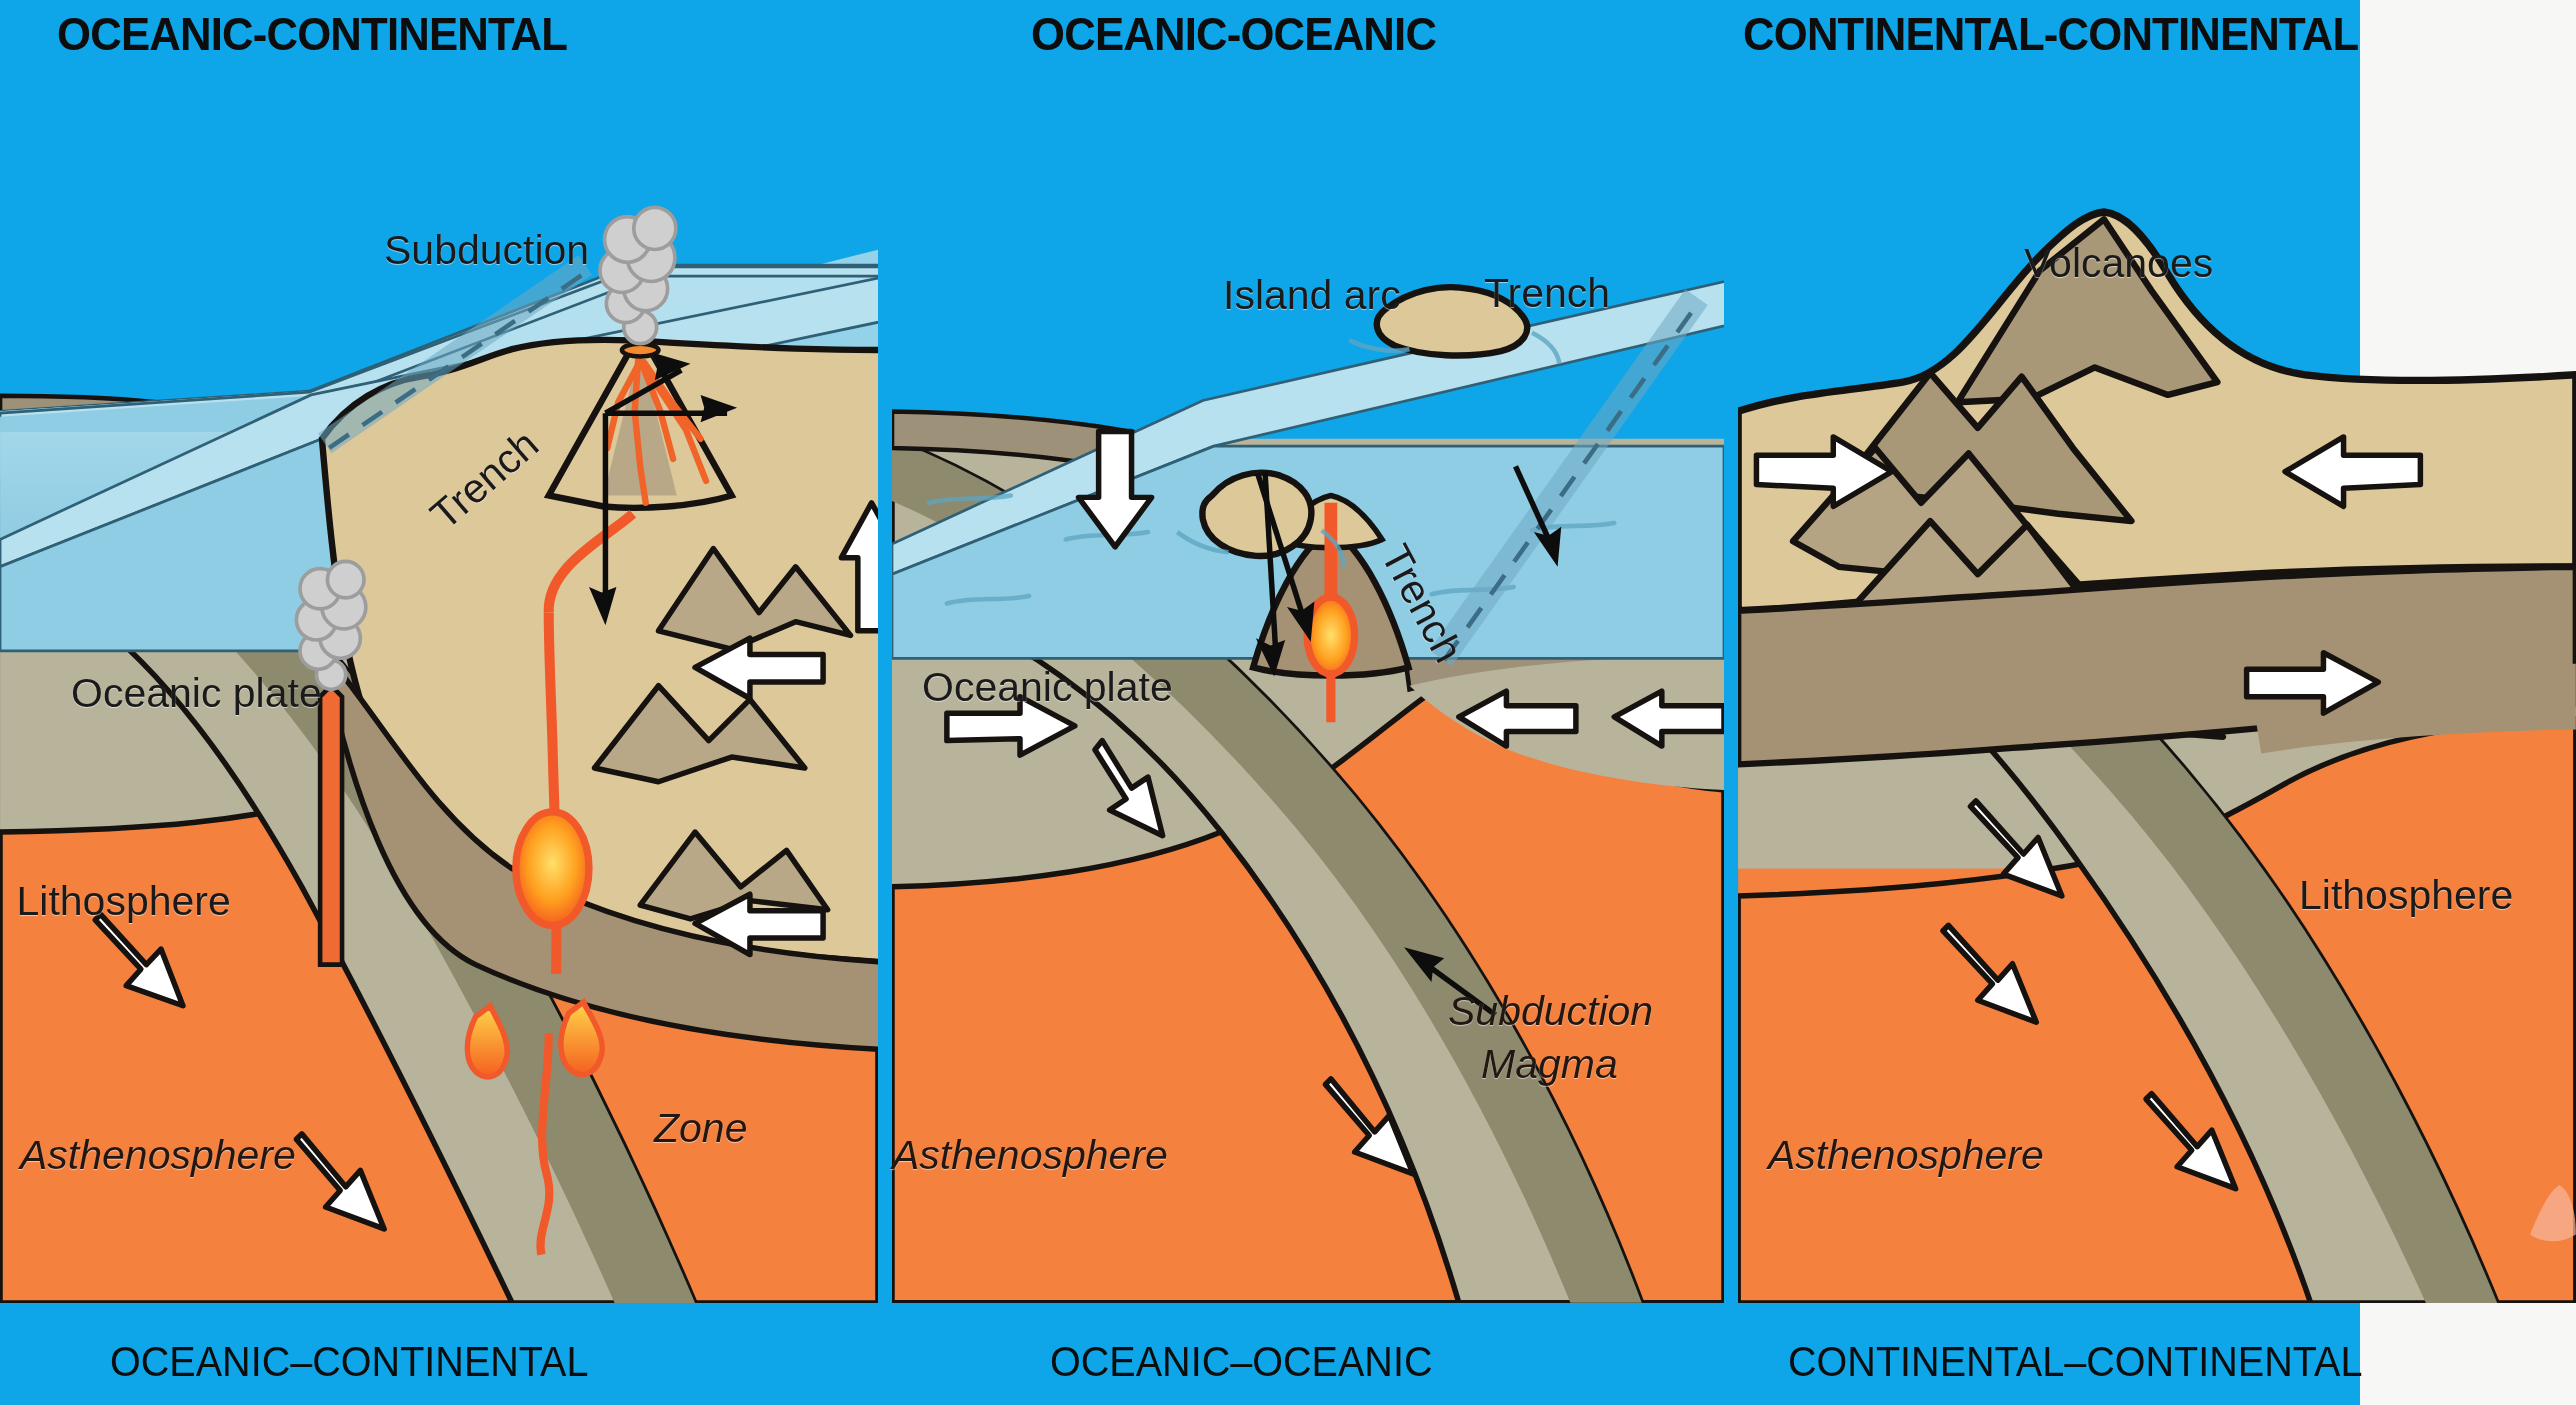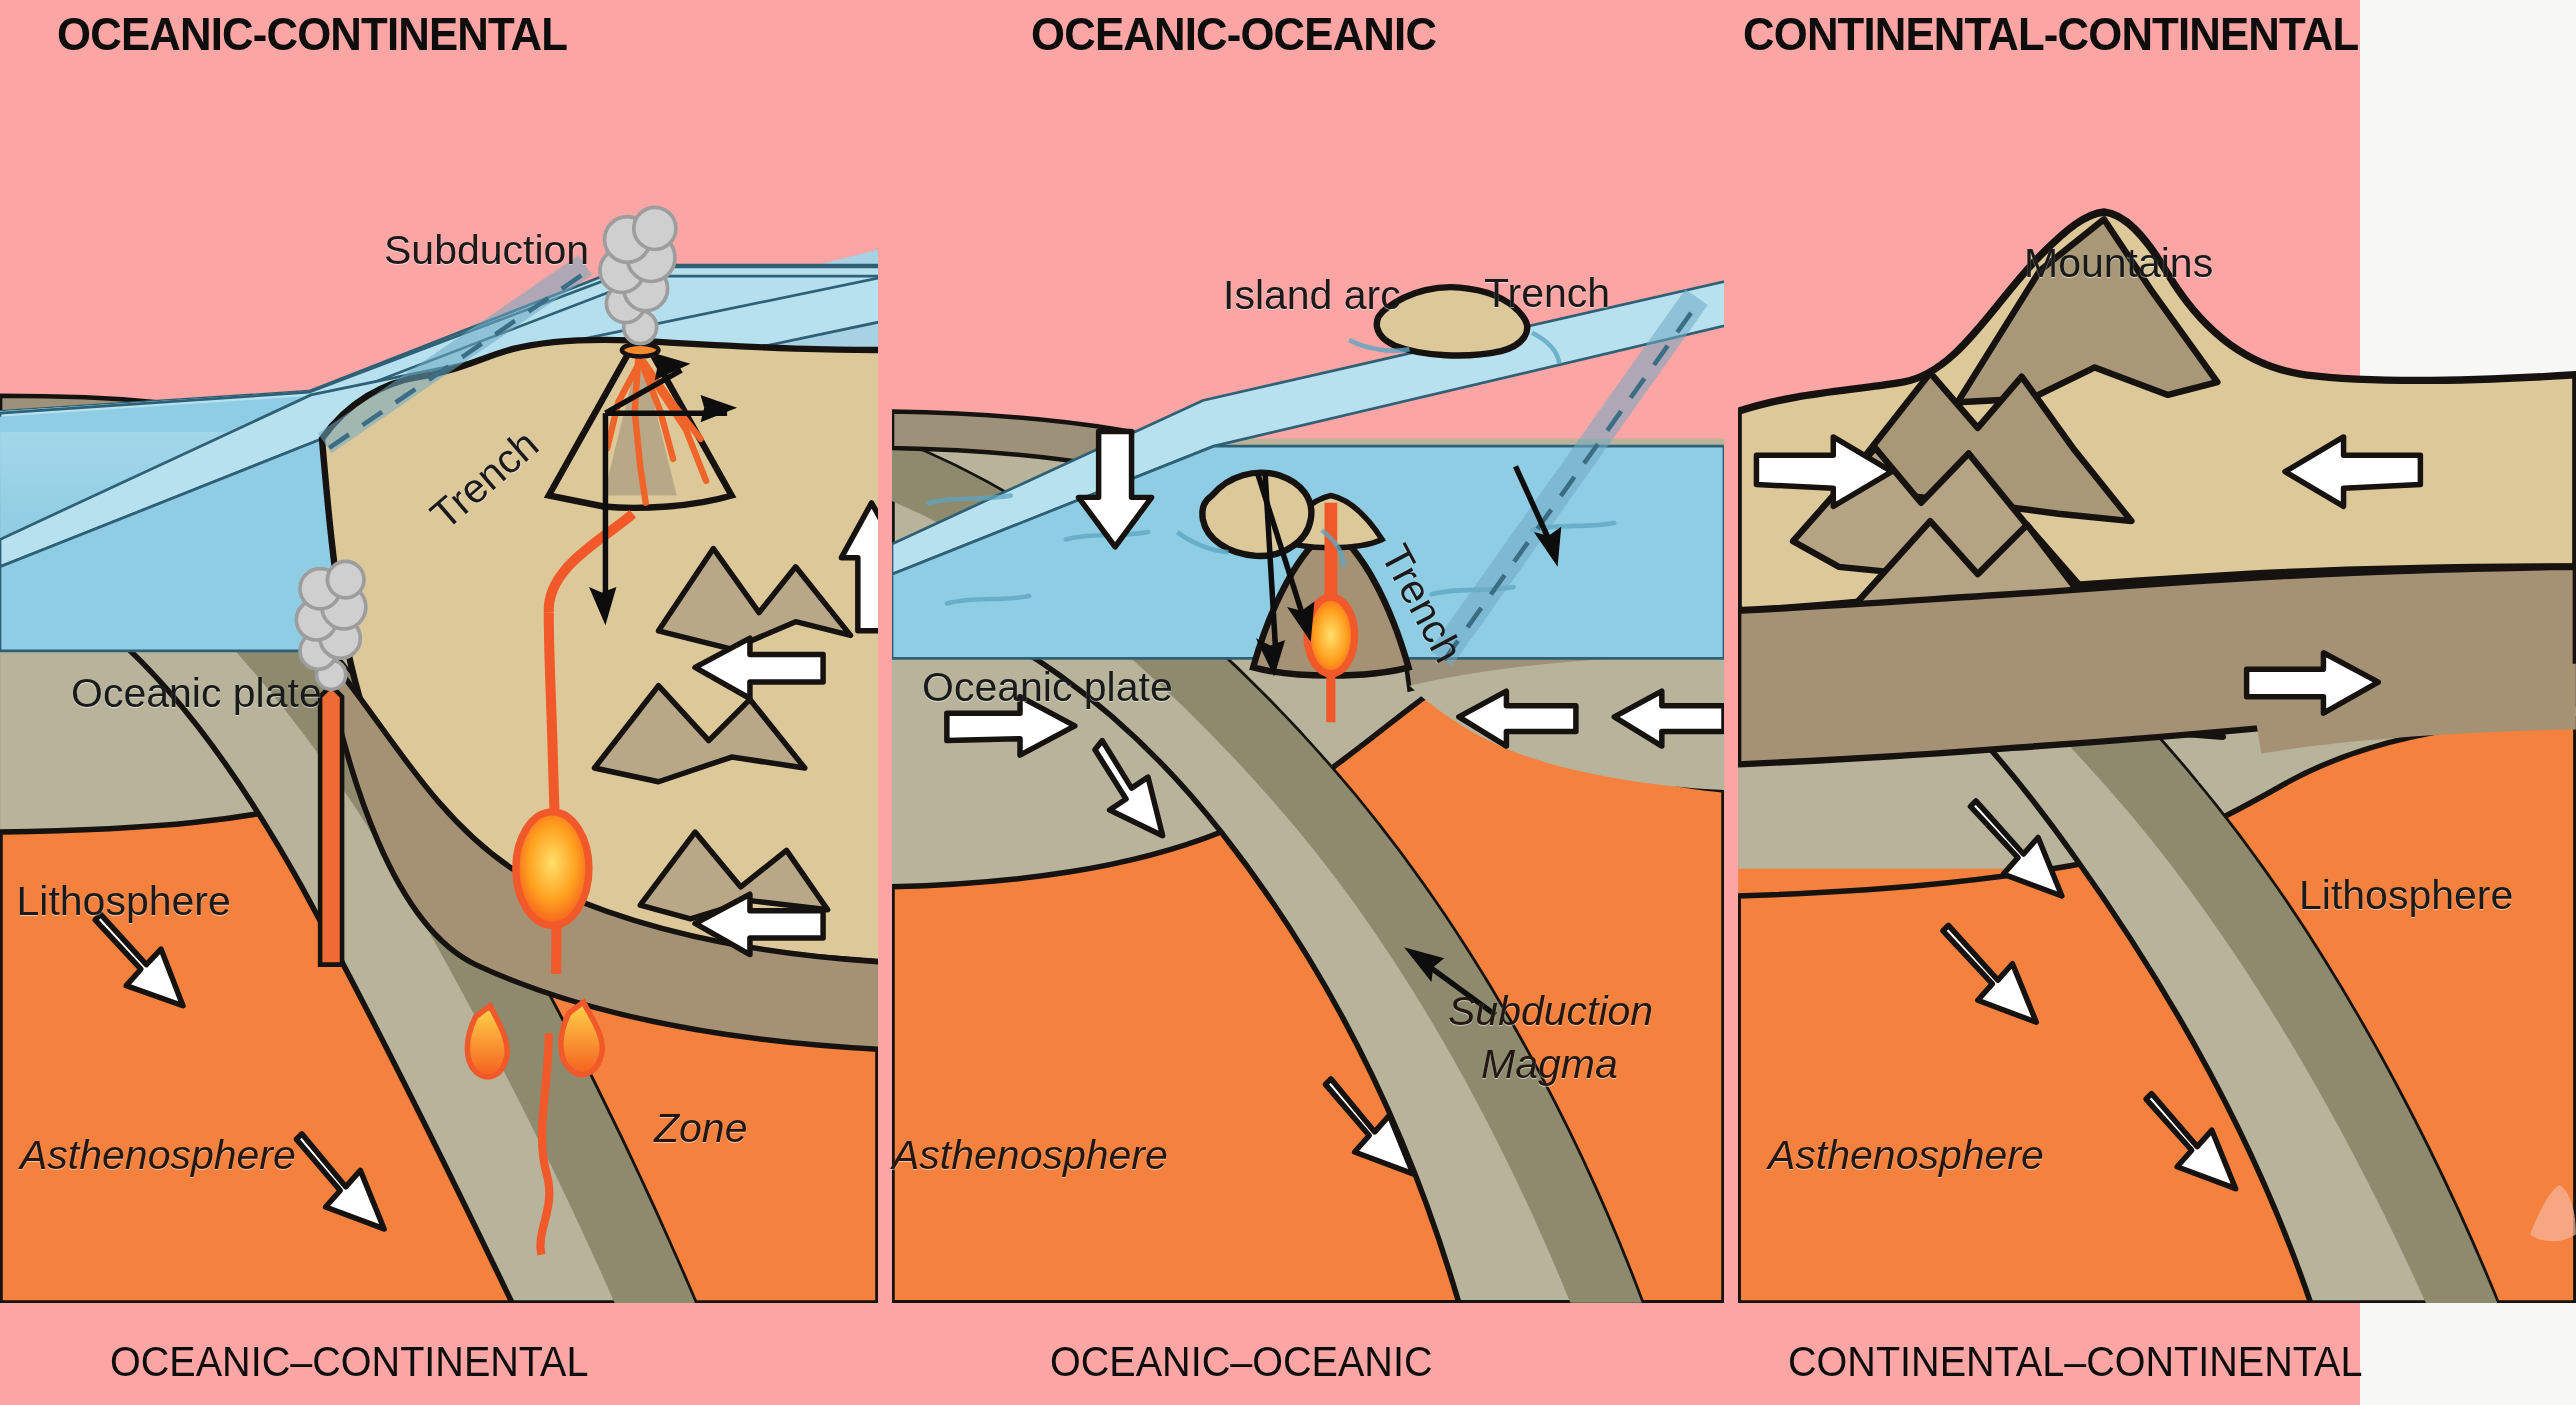--- a/index.html
+++ b/index.html
@@ -1,18 +1,18 @@
 <!DOCTYPE html>
 <html style="font-size:14.6px"><head>
 <meta charset="utf-8">
 <style>
   html,body{margin:0;padding:0;background:#f7f7f5;}
   body{width:2576px;height:1405px;overflow:hidden;
        font-family:"Liberation Sans","DejaVu Sans",sans-serif;}
-  #stage{position:relative;width:2360px;height:1405px;background:#fca5a5;}
+  #stage{position:relative;width:2360px;height:1405px;background:#0ea5e9;}
 
   .hdr{position:absolute;top:5.5px;font-weight:700;font-size:47px;
        letter-spacing:-0.9px;color:#0d0d0d;white-space:nowrap;
        transform:scaleX(.93);transform-origin:left top;}
   .cap{position:absolute;top:1337px;font-weight:400;font-size:43px;
        letter-spacing:0px;color:#0d0d0d;white-space:nowrap;
        transform:scaleX(.92);transform-origin:left top;}
 
   .panel{position:absolute;top:137px;height:1166px;overflow:hidden;}
   .panel svg{display:block;}
@@ -360,21 +360,21 @@
 
         <path d="M260,726 L312,784 L328,766 L354,830 L290,806 L306,788 L254,732 Z"></path>
         <path d="M230,862 L284,922 L300,904 L326,968 L262,944 L278,926 L224,868 Z"></path>
         <path d="M452,1046 L502,1104 L518,1086 L544,1150 L480,1126 L496,1108 L446,1052 Z"></path>
       </g>
 
       <path d="M866,1200 C878,1170 888,1152 898,1146 C908,1152 916,1170 916,1200 C900,1210 880,1210 866,1200 Z" fill="#f6b69c" opacity=".7"></path>
     </svg>
   </div>
 
-  <div class="lbl" style="left:2024px;top:242px">Mountains</div>
+  <div class="lbl" style="left:2024px;top:242px">Volcanoes</div>
   <div class="lbl" style="left:2299px;top:874px">Lithosphere</div>
   <div class="lbl dark" style="left:1768px;top:1134px">Asthenosphere</div>
 
   <div class="cap" style="left:110px">OCEANIC–CONTINENTAL</div>
   <div class="cap" style="left:1050px">OCEANIC–OCEANIC</div>
   <div class="cap" style="left:1788px">CONTINENTAL–CONTINENTAL</div>
 
 </div>
 
 

